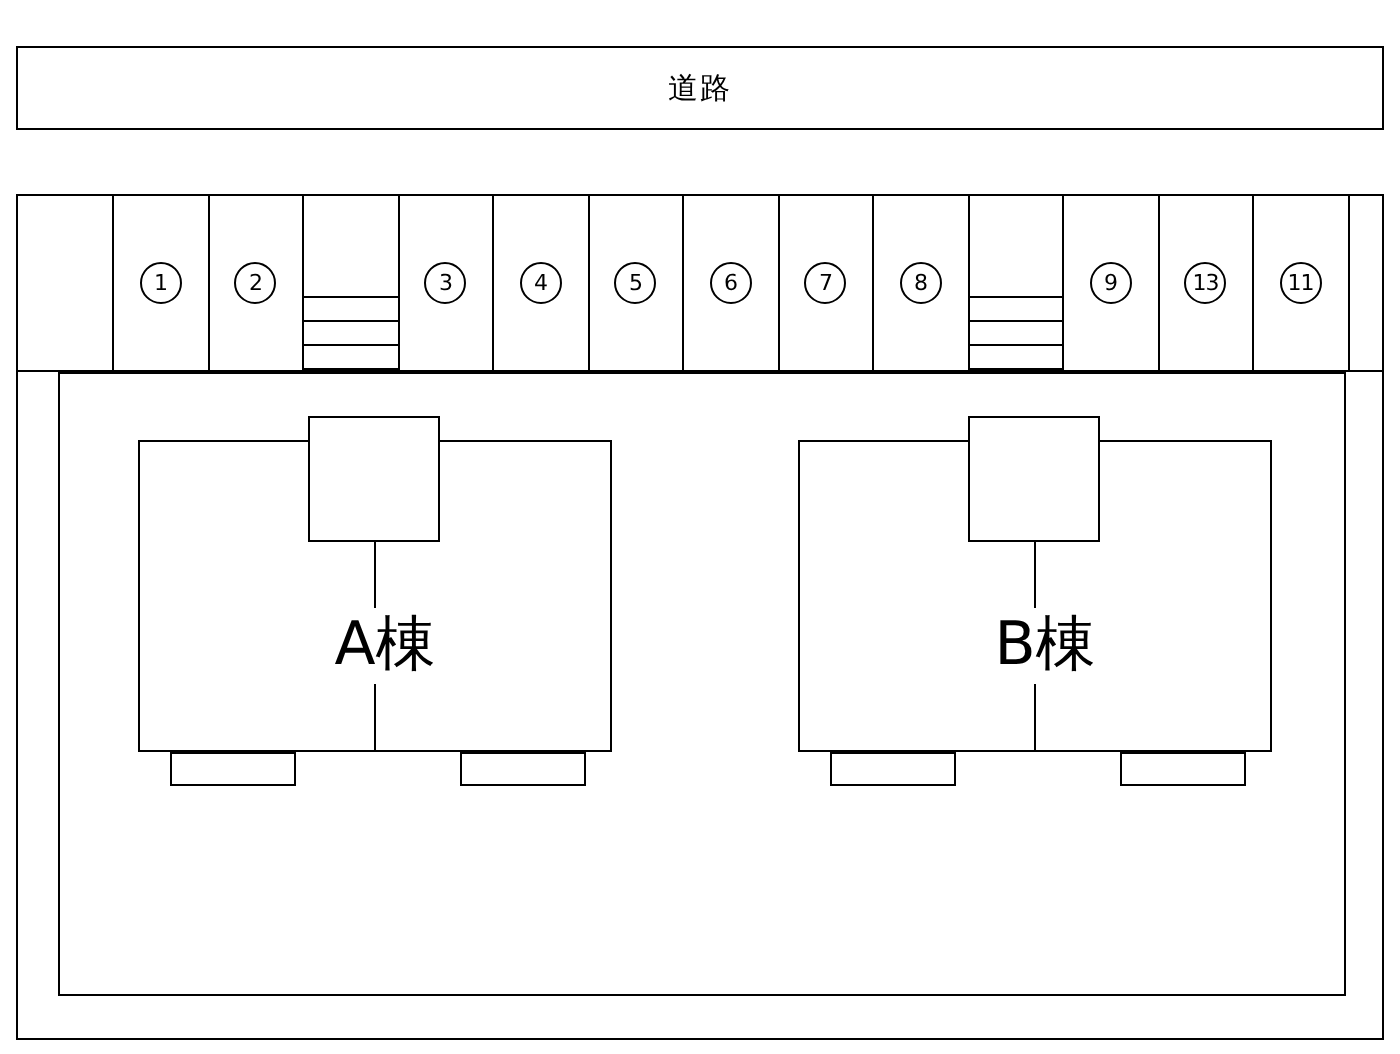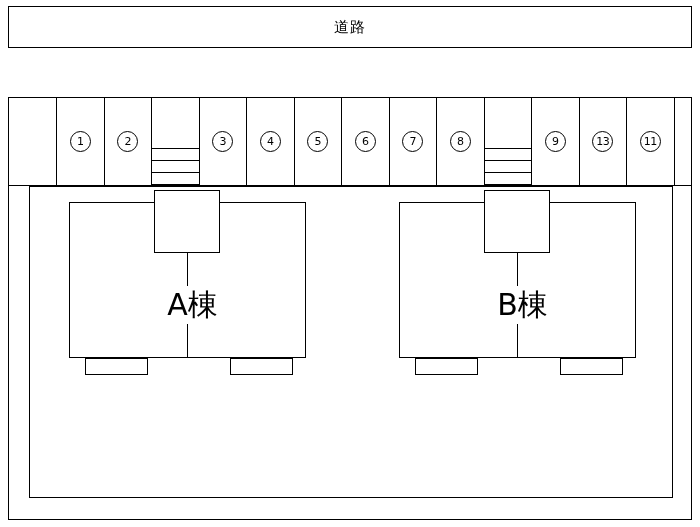--- a/index.html
+++ b/index.html
@@ -11,21 +11,21 @@
   }
   .canvas { position: relative; width: 700px; height: 527px; background: #fff; overflow: hidden; }
 
   
   .band {
     position: absolute; left: 8px; width: 684px;
     border: 1px solid #000; background: #fff;
     display: flex; align-items: center; justify-content: center;
     font-size: 15px; letter-spacing: 1px;
   }
-  #road-band { top: 6px; height: 42px; }
+  #road-band { top: 23px; height: 42px; }
   #sidewalk-band { top: 55px; height: 40px; }
 
   
   #lot {
     position: absolute; left: 8px; top: 97px; width: 684px; height: 423px;
     border: 1px solid #000; background: #fff;
   }
 
   
   #parking-row {
@@ -49,21 +49,21 @@
     background: repeating-linear-gradient(to bottom, #000 0, #000 1px, transparent 1px, transparent 12px);
   }
 
   
   #courtyard {
     position: absolute; left: 20px; top: 88px; width: 644px; height: 312px;
     border: 1px solid #000; background: #fff;
   }
 
   
-  .building { position: absolute; top: 92px; width: 247px; height: 200px; }
+  .building { position: absolute; top: 110px; width: 247px; height: 200px; }
   #building-a { left: 60px; }
   #building-b { left: 390px; padding-left: 32px; }
   .b-main {
     position: absolute; left: 0; top: 12px; width: 237px; height: 156px;
     border: 1px solid #000; background: #fff;
   }
   .b-square {
     position: absolute; left: 85px; top: 0; width: 66px; height: 63px;
     border: 1px solid #000; background: #fff;
   }

